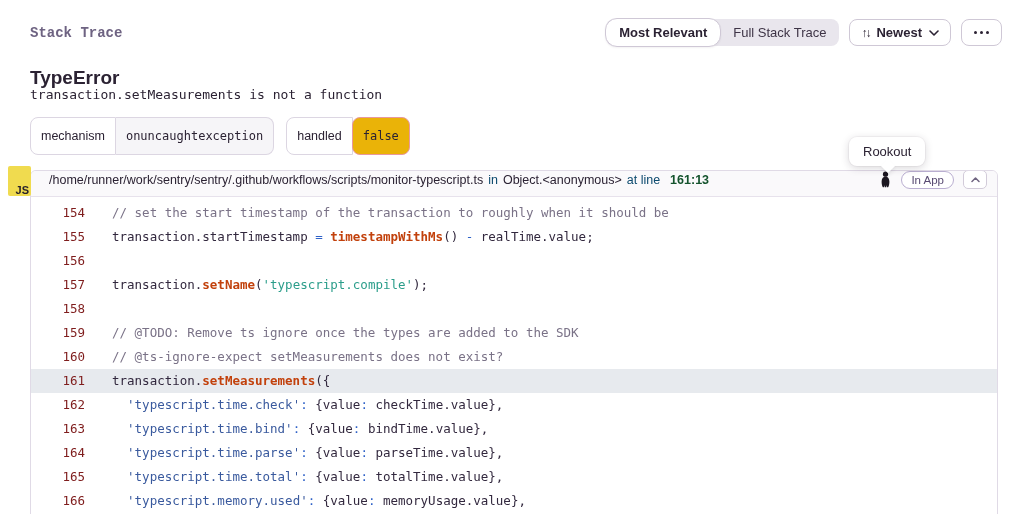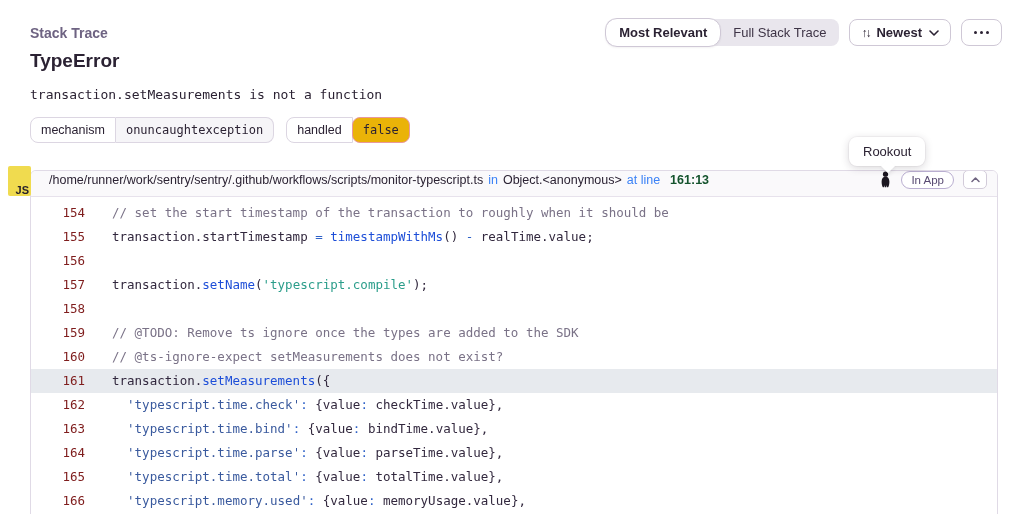--- a/index.html
+++ b/index.html
@@ -1,41 +1,41 @@
 <!DOCTYPE html>
 <html><head>
 <meta charset="utf-8">
 <style>
   * { margin:0; padding:0; box-sizing:border-box; }
   html,body { width:1026px; height:514px; background:#fff; overflow:hidden;
     font-family:"Liberation Sans", sans-serif; color:#2b2233; }
   .mono { font-family:"DejaVu Sans Mono", monospace; }
 
   
-  .section-title { position:absolute; left:30px; top:25px; font-size:14px; font-weight:700; color:#6e6382; }
+  .section-title { position:absolute; left:30px; top:25px; font-size:14px; font-weight:700; color:#6e6382;font-family:Liberation Mono, monospace; }
   .top-controls { position:absolute; top:19px; right:24px; display:flex; align-items:center; gap:10px; }
 
   .seg-control { display:flex; background:#e9e6ed; border-radius:8px; height:27px; align-items:stretch; }
   .seg { display:flex; align-items:center; padding:0 13px; font-size:13px; color:#3e3446; cursor:pointer; }
   .seg.active { background:#fff; border:1px solid #cfc8d6; border-radius:12px; font-weight:700; color:#2b2233; margin:-1px; box-shadow:0 1px 2px rgba(43,34,51,.06); }
 
   .btn { display:flex; align-items:center; gap:7px; height:27px; padding:0 11px; background:#fff;
     border:1px solid #cfc8d6; border-radius:8px; font-size:13px; font-weight:700; color:#2b2233; cursor:pointer; }
   .btn-icon-only { padding:0 12px; }
   .sort-glyph { font-size:12px; font-weight:400; letter-spacing:-2px; color:#2b2233; }
   .dots { display:flex; gap:3px; }
   .dots i { width:3px; height:3px; border-radius:50%; background:#2b2233; display:block; }
 
   
-  .error-type { position:absolute; left:30px; top:50px; font-size:19px; font-weight:700; color:#2b2233; }
+  .error-type { position:absolute; left:30px; top:67px; font-size:19px; font-weight:700; color:#2b2233; }
   .error-message { position:absolute; left:30px; top:87px; font-size:13px; color:#2b2233; }
 
   
   .tags { position:absolute; left:30px; top:117px; display:flex; gap:12px; }
-  .tag { display:flex; height:26px; font-size:12.5px; }
+  .tag { display:flex; height:38px; font-size:12.5px; }
   .tag-key { display:flex; align-items:center; padding:0 10px; border:1px solid #dcd6e2; border-radius:8px 0 0 8px; background:#fff; color:#2b2233; }
   .tag-value { display:flex; align-items:center; padding:0 10px; border:1px solid #dcd6e2; border-left:none; border-radius:0 8px 8px 0; background:#f6f5f8; color:#2b2233; font-family:"DejaVu Sans Mono", monospace; font-size:12px; }
   .tag-value.error { border:1px solid #e8989d; border-radius:8px; background:#eab308; margin-left:-1px; }
 
   
   .tooltip { position:absolute; left:849px; top:137px; background:#fff; border-radius:8px; height:29px;
     padding:0 14px; display:flex; align-items:center; font-size:13px; color:#2b2233;
     box-shadow:0 0 0 1px rgba(43,34,51,.04), 0 2px 8px rgba(43,34,51,.18); z-index:6; }
   .tooltip:after { content:""; position:absolute; left:34px; bottom:-5px; width:10px; height:10px; background:#fff;
     transform:rotate(45deg); box-shadow:2px 2px 4px rgba(43,34,51,.08); }
@@ -43,39 +43,39 @@
   
   .js-icon { position:absolute; left:8px; top:166px; width:23px; height:30px; background:#f0db4f; border-radius:2px;
     display:flex; align-items:flex-end; justify-content:flex-end; padding:0 2px 0 0; z-index:5;
     font-size:11px; font-weight:700; color:#29232b; }
 
   
   .frame { position:absolute; left:30px; top:170px; width:968px; bottom:-2px; background:#fff;
     border:1px solid #e0dae6; border-radius:6px 6px 0 0; overflow:hidden; }
   .frame-header { display:flex; align-items:center; height:26px; background:#faf9fb; border-bottom:1px solid #e7e2ec;
     padding:0 10px 8px 18px; font-size:12.5px; white-space:nowrap; }
-  .frame-header .sep { color:#3b82f6; margin:16px 5px; }
+  .frame-header .sep { color:#0c4a6e; margin:16px 5px; }
   .frame-path, .frame-func { color:#2b2233; }
   .frame-lineno { color:#14532d; font-weight:700; margin-left:5px; }
   .frame-right { margin-left:auto; display:flex; align-items:center; gap:9px; }
   .rookout-icon { width:13px; height:17px; display:block; }
   .in-app { display:flex; align-items:center; height:18px; padding:0 9px; border:1px solid #b9aed0; border-radius:10px;
     font-size:11.5px; color:#584a72; background:#fff; }
   .collapse-btn { width:24px; height:19px; border:1px solid #d2cbd9; border-radius:5px; background:#fff;
     display:flex; align-items:center; justify-content:center; cursor:pointer; }
 
   
   .code-lines { padding-top:4px; font-family:"DejaVu Sans Mono", monospace; font-size:12.5px; }
   .code-row { display:flex; height:24px; line-height:24px; white-space:pre; }
   .code-row.active { background:#e7eaee; }
   .ln { width:54px; text-align:right; color:#7f1d1d; flex:none; }
   .code { padding-left:27px; }
   .tk-def { color:#32283e; }
   .tk-com { color:#7a7287; }
-  .tk-fn  { color:#1d4ed8; }
+  .tk-fn  { color:#c2410c;font-weight:bold; }
   .tk-kw  { color:#2f62c8; }
   .tk-key { color:#3a5a9e; }
   .tk-str { color:#2a9d8a; }
 </style>
 </head>
 <body>
 
 <div class="section-title">Stack Trace</div>
 
 <div class="top-controls">

